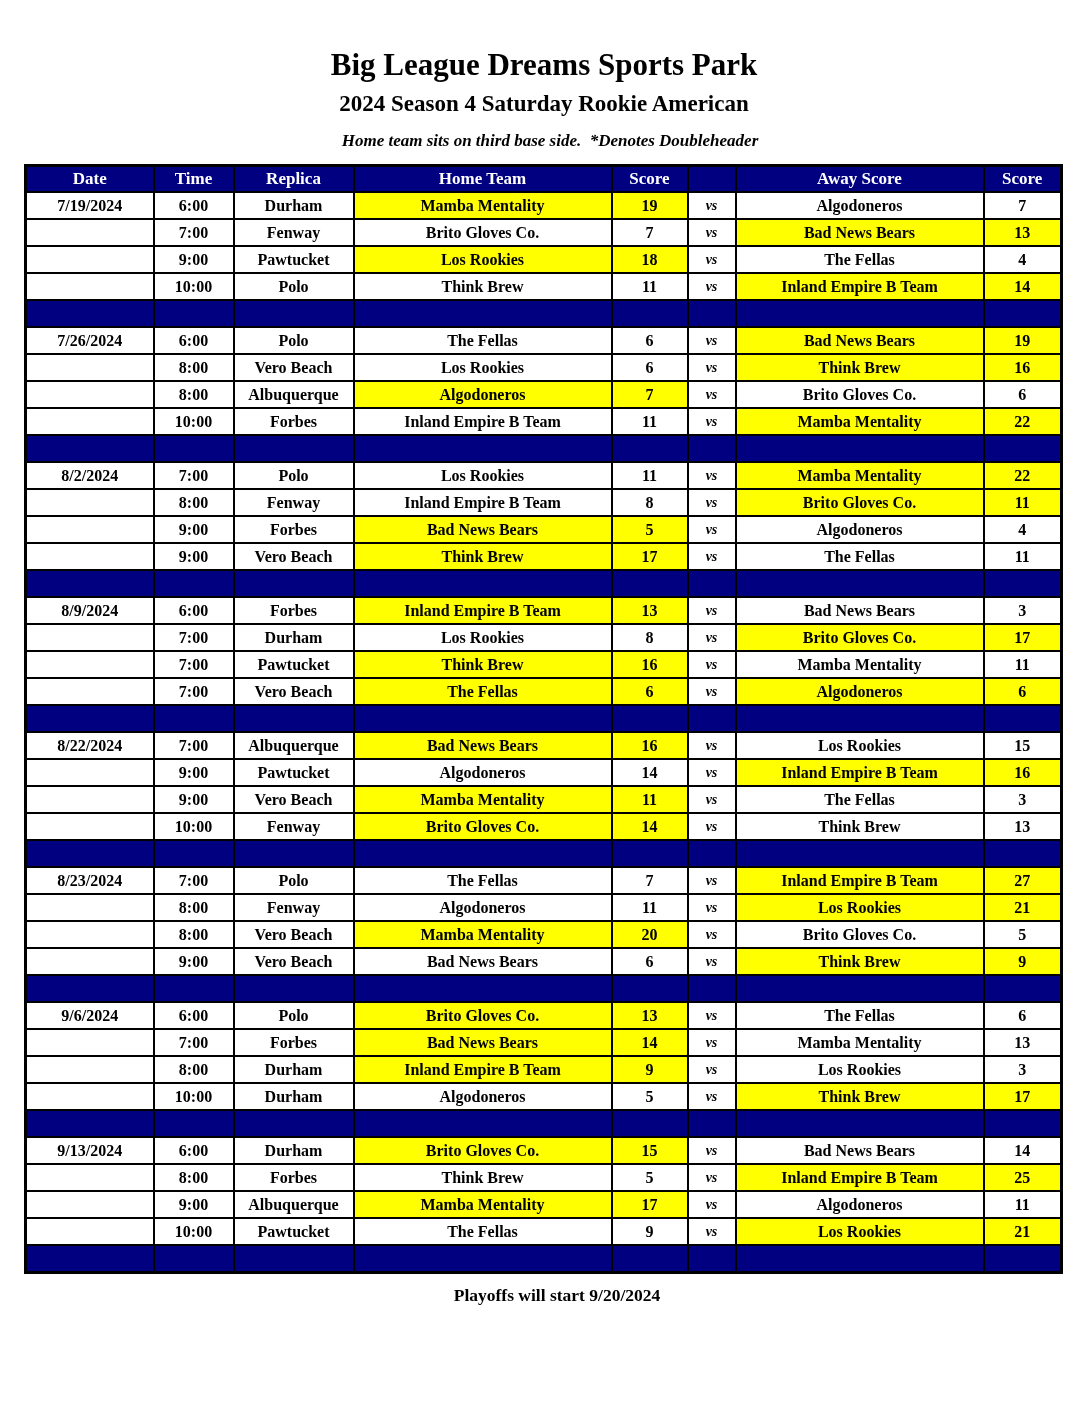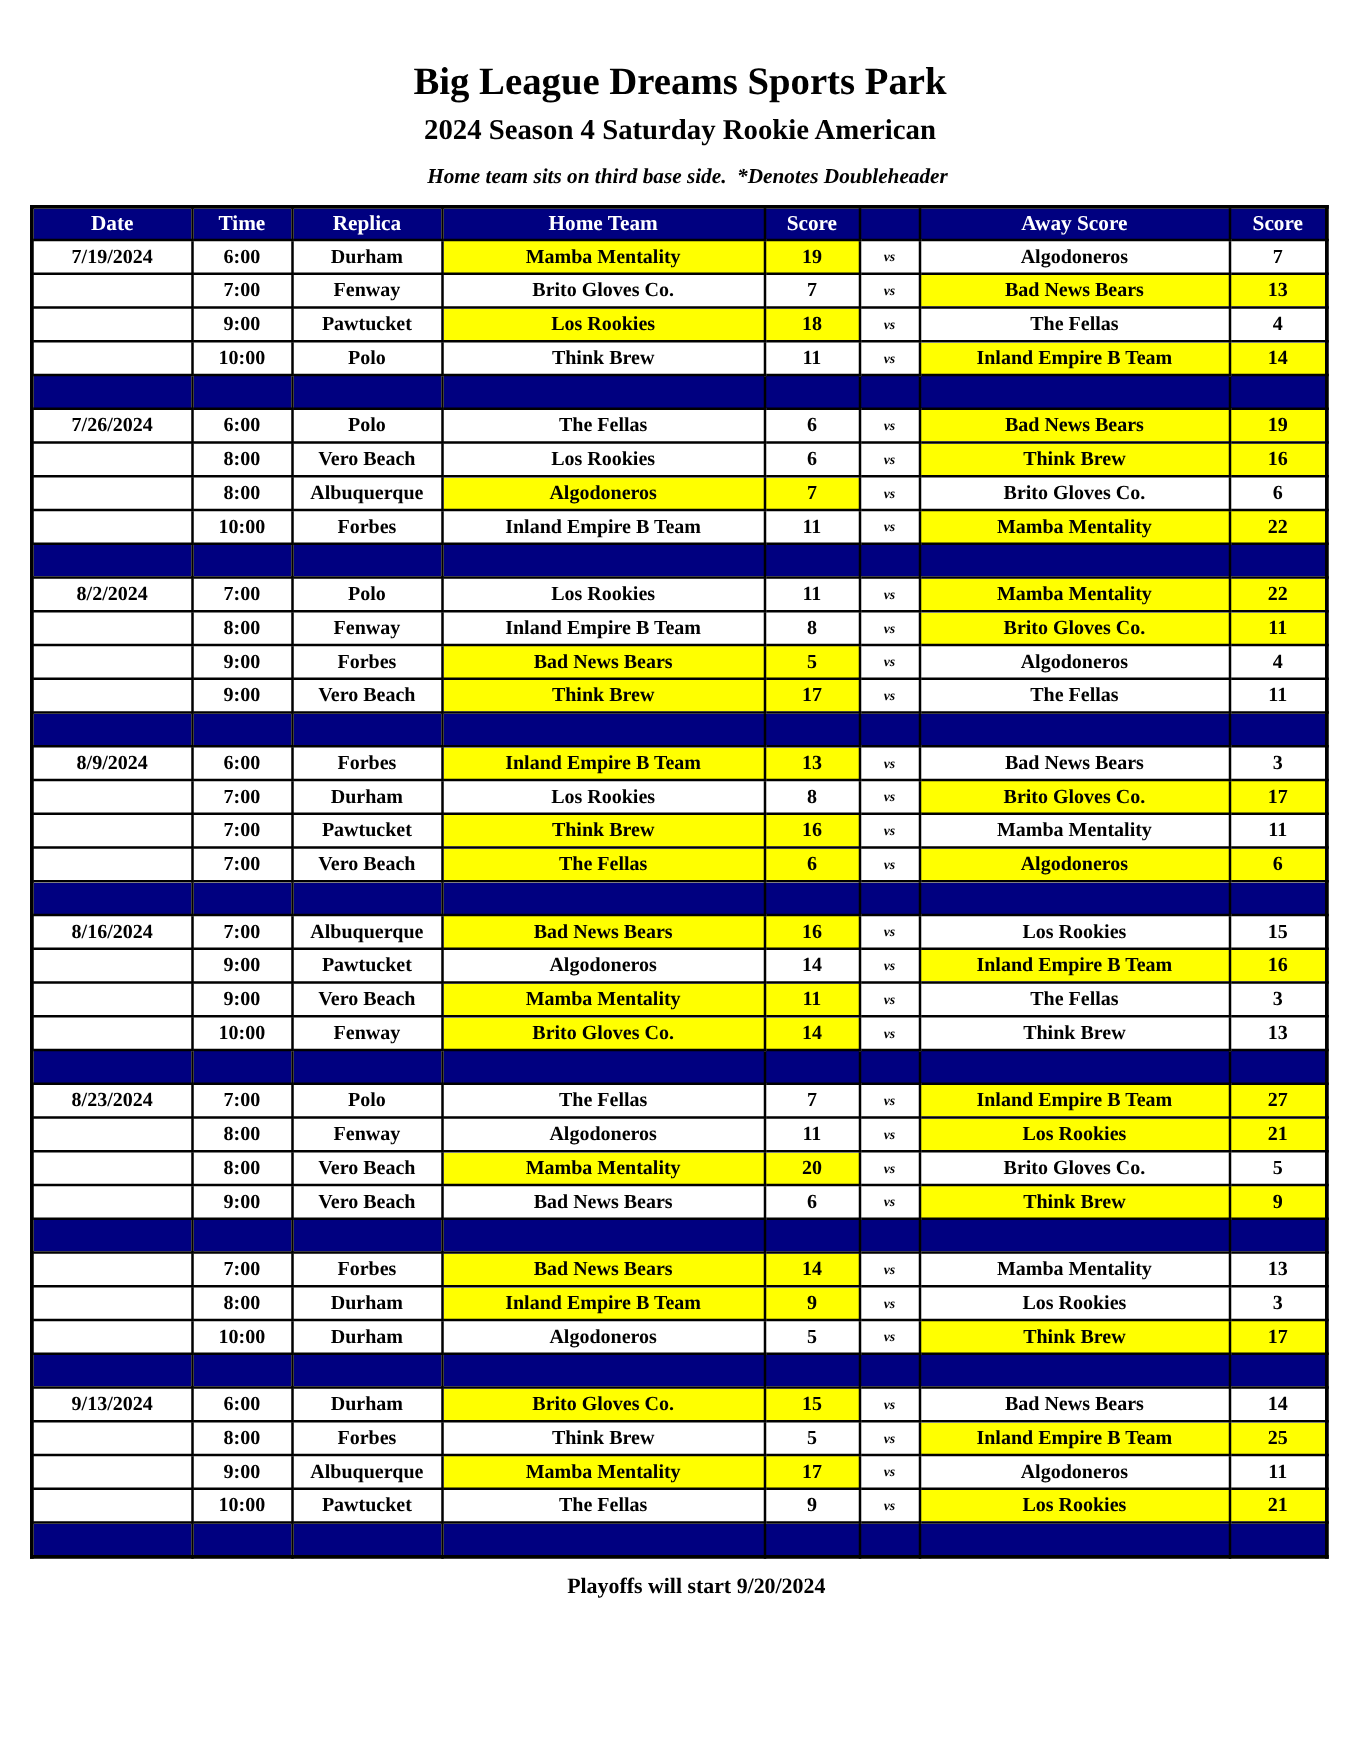--- a/index.html
+++ b/index.html
@@ -57,21 +57,21 @@
   }
   .schedule thead th {
     background: var(--navy, #000080);
     color: var(--header-text, #ffffff);
     height: 24px;
     font-size: 17px;
   }
   .schedule td.win { background: var(--highlight, #FFFF00); }
   .schedule td.vs {
     font-style: italic;
-    font-size: 11px;
+    font-size: 14px;
   }
   .schedule td.sep {
     background: var(--navy, #000080);
     height: 25px;
   }
   .footer-note {
     margin: 11px 0 0 26px;
     font-size: 17.5px;
     font-weight: bold;
     text-align: center;
@@ -306,21 +306,21 @@
           <td class="sep"></td>
           <td class="sep"></td>
           <td class="sep"></td>
           <td class="sep"></td>
           <td class="sep"></td>
           <td class="sep"></td>
           <td class="sep"></td>
           <td class="sep"></td>
         </tr>
         <tr>
-          <td>8/16/2024</td>
+          <td>8/22/2024</td>
           <td>7:00</td>
           <td>Albuquerque</td>
           <td class="win">Bad News Bears</td>
           <td class="win">16</td>
           <td class="vs">vs</td>
           <td>Los Rookies</td>
           <td>15</td>
         </tr>
         <tr>
           <td></td>
@@ -404,20 +404,30 @@
         </tr>
         <tr>
           <td class="sep"></td>
           <td class="sep"></td>
           <td class="sep"></td>
           <td class="sep"></td>
           <td class="sep"></td>
           <td class="sep"></td>
           <td class="sep"></td>
           <td class="sep"></td>
+        </tr>
+        <tr>
+          <td>9/6/2024</td>
+          <td>6:00</td>
+          <td>Polo</td>
+          <td class="win">Brito Gloves Co.</td>
+          <td class="win">13</td>
+          <td class="vs">vs</td>
+          <td>The Fellas</td>
+          <td>6</td>
         </tr>
         <tr>
           <td></td>
           <td>7:00</td>
           <td>Forbes</td>
           <td class="win">Bad News Bears</td>
           <td class="win">14</td>
           <td class="vs">vs</td>
           <td>Mamba Mentality</td>
           <td>13</td>

